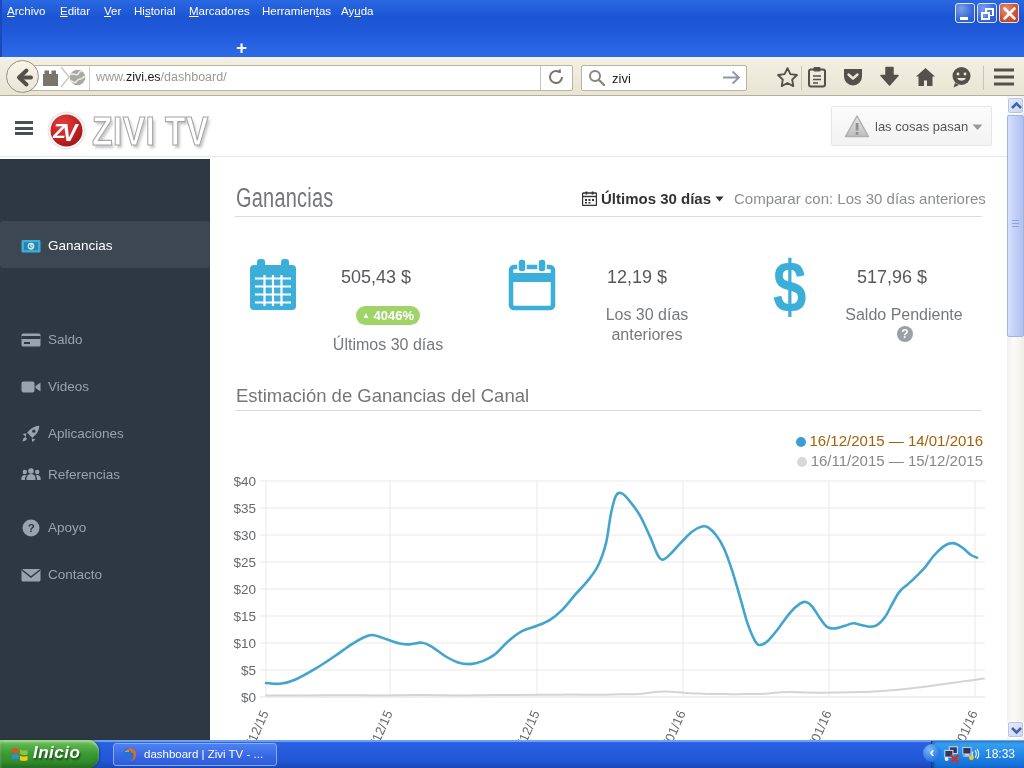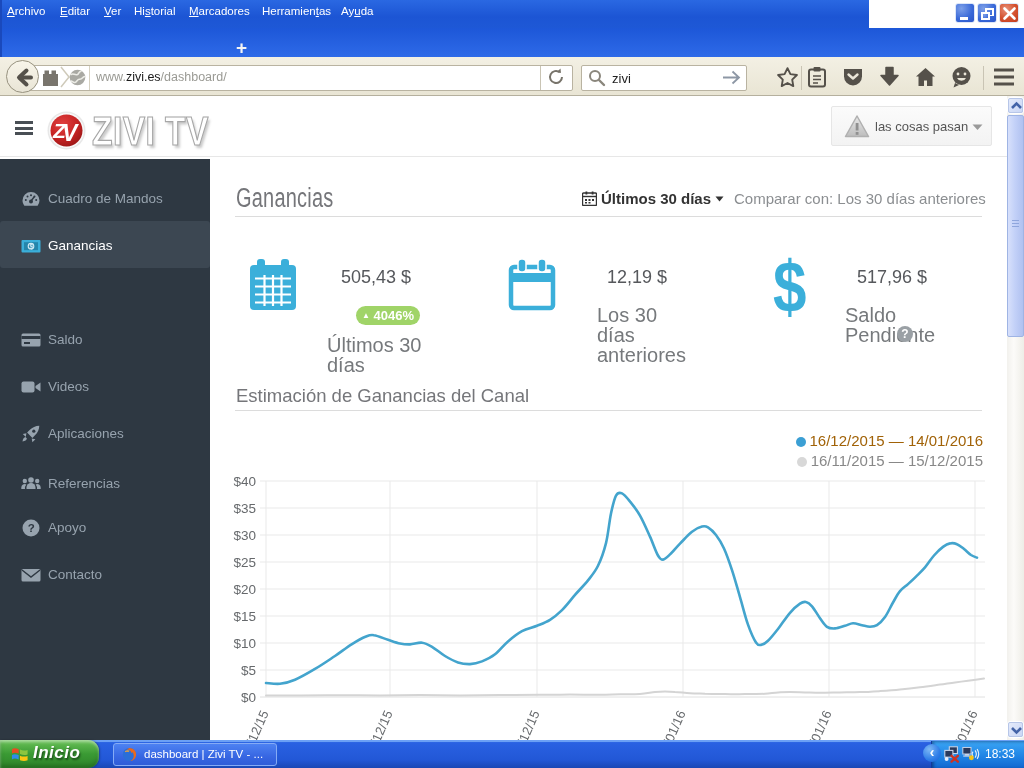--- a/index.html
+++ b/index.html
@@ -1,19 +1,19 @@
 <!DOCTYPE html>
 <html><head><meta charset="utf-8">
 <style>
 *{margin:0;padding:0;box-sizing:border-box}
 html,body{width:1024px;height:768px;overflow:hidden}
 body{font-family:"Liberation Sans",sans-serif;position:relative;background:#fff}
 .abs{position:absolute}
 
-#menubar{left:0;top:0;width:869px;height:28px;background:linear-gradient(#2a68e2,#1c55d4 60%,#1e58d6);box-shadow:inset 2px 0 0 #1a49bc}
+#menubar{left:0;top:0;width:1024px;height:28px;background:linear-gradient(#2a68e2,#1c55d4 60%,#1e58d6);box-shadow:inset 2px 0 0 #1a49bc}
 #menubar .mi{position:absolute;top:5px;color:#fff;font-size:11.5px}
 #menubar u{text-decoration:underline}
 .winbtn{position:absolute;top:3px;width:20px;height:20px;border:1px solid #dce6f8;border-radius:3px}
 #btnmin,#btnmax{background:radial-gradient(circle at 30% 25%,#7c9fe8,#3868d8 60%,#2a55c8)}
 #btnclose{background:radial-gradient(circle at 35% 30%,#e8927a,#d4502e 55%,#c03d20)}
 #btnmin:after{content:"";position:absolute;left:4px;top:13px;width:8px;height:3px;background:#fff}
 #btnmax .r1{position:absolute;left:7px;top:4px;width:9px;height:8px;border:2px solid #fff;border-bottom-width:1px}
 #btnmax .r2{position:absolute;left:3px;top:8px;width:9px;height:8px;border:2px solid #fff;background:radial-gradient(circle at 30% 25%,#7c9fe8,#3868d8)}
 #btnclose svg{position:absolute;left:2px;top:2px}
 #tabstrip{left:0;top:28px;width:1024px;height:29px;background:linear-gradient(#1d57d8,#2e6ae8);box-shadow:inset 2px 0 0 #1a49bc}
@@ -45,21 +45,21 @@
 .sactive{position:absolute;left:0;top:62px;width:210px;height:47px;background:#3c4752;border-radius:3px}
 </style>
 <style>
 
 #main{left:210px;top:158px;width:797px;height:582px;background:#fff}
 .h1{position:absolute;left:236px;top:183px;font-size:27px;color:#75767a;letter-spacing:0.3px;transform:scaleX(0.74);transform-origin:0 0}
 .rule{position:absolute;left:235px;width:747px;height:1px;background:#dcdcdc}
 #selrow{position:absolute;left:601px;top:190px;font-size:15px;font-weight:bold;color:#333}
 #comparetext{position:absolute;left:734px;top:190px;font-size:15px;color:#8b8e91}
 .statnum{position:absolute;font-size:18px;color:#56585c}
-.statlab{position:absolute;font-size:20px;color:#76797c;text-align:left;line-height:20px}
+.statlab{position:absolute;font-size:16px;color:#76797c;text-align:center;line-height:20px}
 #badge{position:absolute;left:356px;top:306px;width:64px;height:19px;background:#a0d468;border-radius:10px;color:#fff;font-size:13px;font-weight:bold;text-align:center;line-height:19px}
 #badge .up{font-size:8px;vertical-align:2px}
 .h2{position:absolute;left:236px;top:385px;font-size:18.5px;color:#75767a}
 .legend{position:absolute;font-size:15px;text-align:right;width:300px}
 .ldot{display:inline-block;width:10px;height:10px;border-radius:50%;vertical-align:-1px;margin-right:4px}
 #qmark{position:absolute;left:897px;top:326px;width:16px;height:16px;border-radius:50%;background:#9aa0a5;color:#fff;font-size:12px;font-weight:bold;text-align:center;line-height:16px}
 
 #scrollbar{left:1007px;top:96px;width:17px;height:644px;background:linear-gradient(90deg,#f2f1ed,#fcfbf9 40%,#eeede7)}
 .sbtn{position:absolute;left:0px;width:17px;height:17px;background:linear-gradient(135deg,#e6ecfb,#c8d5f5);border:1px solid #fff;outline:1px solid #b7c6e8;outline-offset:-2px;border-radius:3px}
 .sbtn svg{position:absolute;left:2px;top:3px}
@@ -199,33 +199,20 @@
       <rect x="11.7" y="9" width="2.8" height="7.5" fill="#909090"></rect>
       <rect x="11.7" y="18" width="2.8" height="2.8" fill="#909090"></rect>
     </svg>
  <span class="nm">las cosas pasan</span>
  <svg style="position:absolute;left:140px;top:17px" width="11" height="7" viewBox="0 0 11 7">
       <path d="M0.5 0.5L5.5 6L10.5 0.5Z" fill="#9a9a9a"></path>
     </svg>
 </div>
 <div class="abs" id="sidebar">
  <div class="sactive"></div>
- <div class="sitem" style="top:16px">
-  <svg class="ic" viewBox="0 0 20 20">
-        <path d="M10 3a8.5 8.5 0 0 0-8.5 8.5c0 2 .8 3.9 1.9 5.2h13.2a8.46 8.46 0 0 0 1.9-5.2A8.5 8.5 0 0 0 10 3z" fill="#97a3ae"></path>
-        <circle cx="10" cy="12.5" r="2" fill="#2e3842"></circle>
-        <path d="M10 12l3.5-4.5" stroke="#2e3842" stroke-width="1.4"></path>
-        <circle cx="4.8" cy="11" r="1" fill="#2e3842"></circle>
-        <circle cx="6.5" cy="7.5" r="1" fill="#2e3842"></circle>
-        <circle cx="10" cy="6.2" r="1" fill="#2e3842"></circle>
-        <circle cx="13.5" cy="7.5" r="1" fill="#2e3842"></circle>
-        <circle cx="15.2" cy="11" r="1" fill="#2e3842"></circle>
-      </svg>
-  <span class="tx">Cuadro de Mandos</span>
-    </div>
  <div class="sitem" style="top:63px;color:#fff">
   <svg class="ic" viewBox="0 0 20 20">
         <rect x="0.5" y="4" width="19" height="12.5" rx="1" fill="#3bafda"></rect>
         <rect x="3" y="6.2" width="14" height="8" fill="#2585ab"></rect>
         <circle cx="10" cy="10.2" r="2.8" fill="none" stroke="#cfeaf5" stroke-width="1.1"></circle>
         <text x="8.5" y="12.7" font-size="7" font-weight="bold" fill="#cfeaf5">$</text>
       </svg>
   <span class="tx">Ganancias</span>
     </div>
  <div class="sitem" style="top:157px">
@@ -244,21 +231,21 @@
   <span class="tx">Videos</span>
     </div>
  <div class="sitem" style="top:251px">
   <svg class="ic" viewBox="0 0 20 20">
         <path d="M18.3 1.7c-3.7.1-7 1.7-9.4 4.1L6.1 8.6l5.3 5.3 2.8-2.8c2.4-2.4 4-5.7 4.1-9.4z" fill="#97a3ae"></path>
         <circle cx="12.8" cy="7.2" r="1.6" fill="#2e3842"></circle>
         <path d="M5.4 9.3L1.8 10l3 3zM10.7 14.6l.7 3.6 3-3zM4.5 13.1c-1.4.1-2.7 1.9-3 4.4 2.5-.3 4.3-1.6 4.4-3z" fill="#97a3ae"></path>
       </svg>
   <span class="tx">Aplicaciones</span>
     </div>
- <div class="sitem" style="top:301px">
+ <div class="sitem" style="top:292px">
   <svg class="ic" viewBox="0 0 20 20">
         <circle cx="10" cy="6" r="2.8" fill="#97a3ae"></circle>
         <path d="M5.5 13.5a4.5 4.5 0 0 1 9 0v1.5h-9z" fill="#97a3ae"></path>
         <circle cx="3.8" cy="7" r="2.2" fill="#97a3ae"></circle>
         <path d="M0.3 13.5a3.5 3.5 0 0 1 5-3.1 6 6 0 0 0-1.3 4.6H.3z" fill="#97a3ae"></path>
         <circle cx="16.2" cy="7" r="2.2" fill="#97a3ae"></circle>
         <path d="M19.7 13.5a3.5 3.5 0 0 0-5-3.1 6 6 0 0 1 1.3 4.6h3.7z" fill="#97a3ae"></path>
       </svg>
   <span class="tx">Referencias</span>
     </div>

